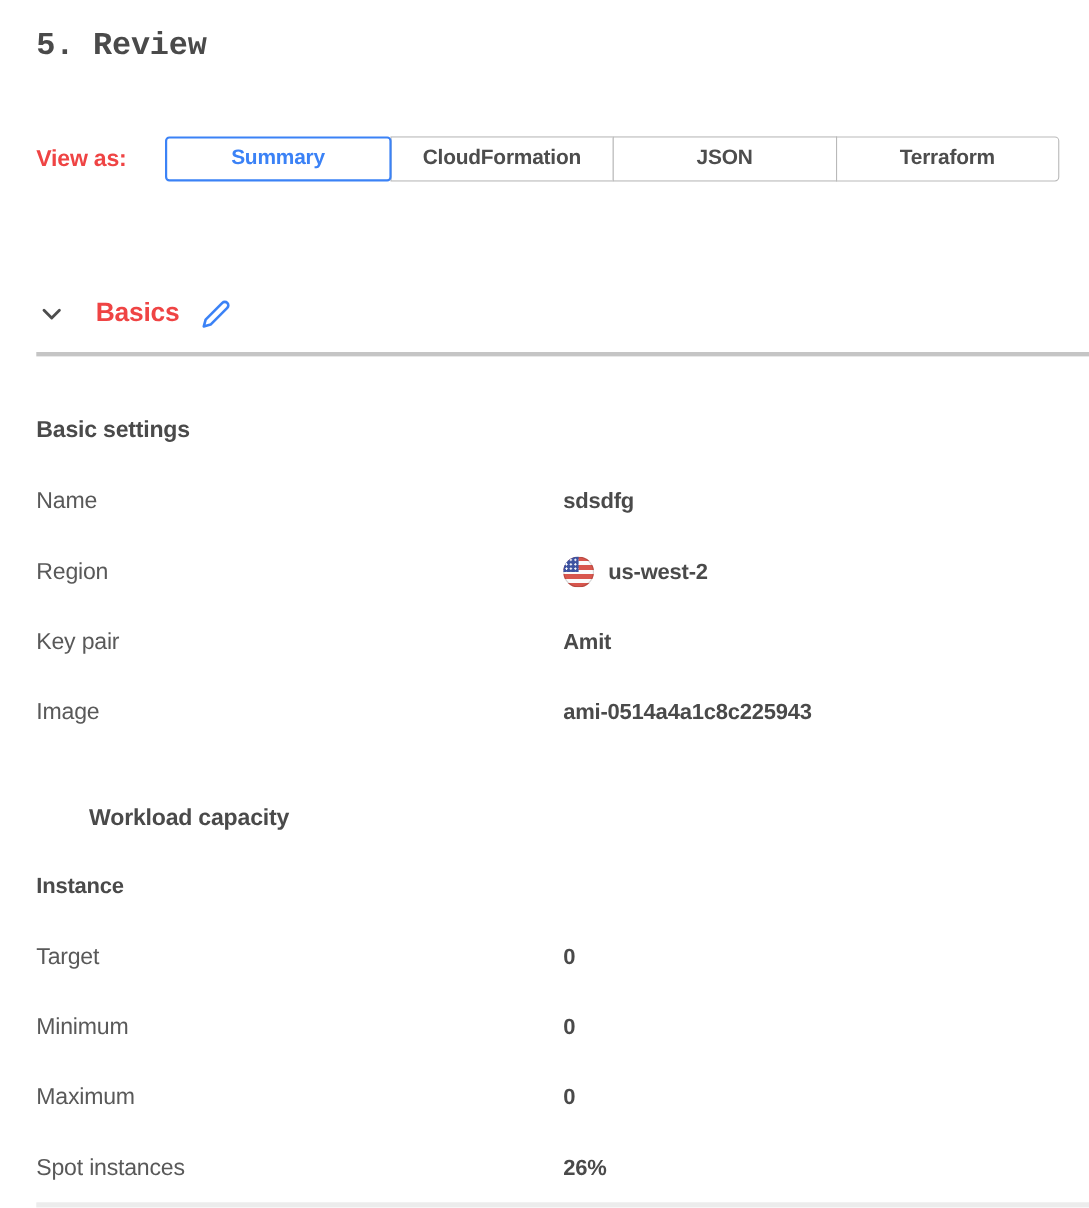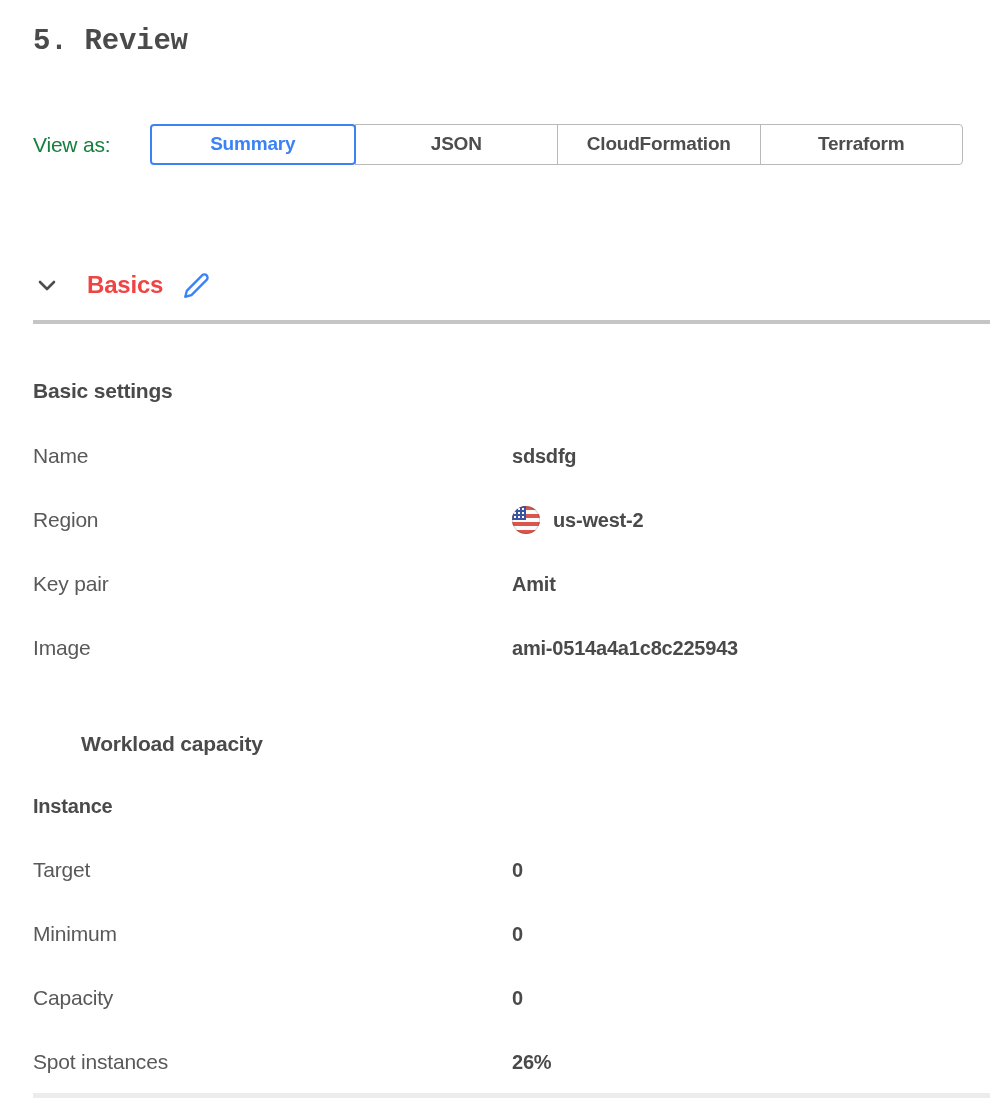--- a/index.html
+++ b/index.html
@@ -31,22 +31,22 @@
   .viewas-row {
     margin-top: 66px;
     display: flex;
     align-items: center;
     height: 41px;
   }
   .viewas-label {
     width: 117px;
     flex-shrink: 0;
     font-size: 21px;
-    font-weight: 400;
-    color: #15803d;
+    font-weight: 700;
+    color: #ef4444;
     letter-spacing: -0.2px;
   }
   .seg {
     display: flex;
     width: 813px;
     height: 42px;
   }
   .seg-btn {
     flex: 1 1 0;
     height: 41px;
@@ -163,22 +163,22 @@
 <body>
 
 <div class="page">
 
   <h1 class="page-title">5. Review</h1>
 
   <div class="viewas-row">
     <span class="viewas-label">View as:</span>
     <div class="seg">
       <button class="seg-btn selected">Summary</button>
+      <button class="seg-btn">CloudFormation</button>
       <button class="seg-btn">JSON</button>
-      <button class="seg-btn">CloudFormation</button>
       <button class="seg-btn">Terraform</button>
     </div>
   </div>
 
   <div class="section-header">
     <span class="chev-icon">
       <svg width="28" height="28" viewBox="0 0 28 28" fill="none">
         <polyline points="7,11 14,18 21,11" stroke="#4d4d4d" stroke-width="2.6" stroke-linecap="round" stroke-linejoin="round"></polyline>
       </svg>
     </span>
@@ -224,21 +224,21 @@
     </div>
     <div class="row">
       <span class="row-label">Target</span>
       <span class="row-value">0</span>
     </div>
     <div class="row">
       <span class="row-label">Minimum</span>
       <span class="row-value">0</span>
     </div>
     <div class="row">
-      <span class="row-label">Capacity</span>
+      <span class="row-label">Maximum</span>
       <span class="row-value">0</span>
     </div>
     <div class="row">
       <span class="row-label">Spot instances</span>
       <span class="row-value">26%</span>
     </div>
   </div>
 
   <div class="bottom-divider"></div>
 </div>

